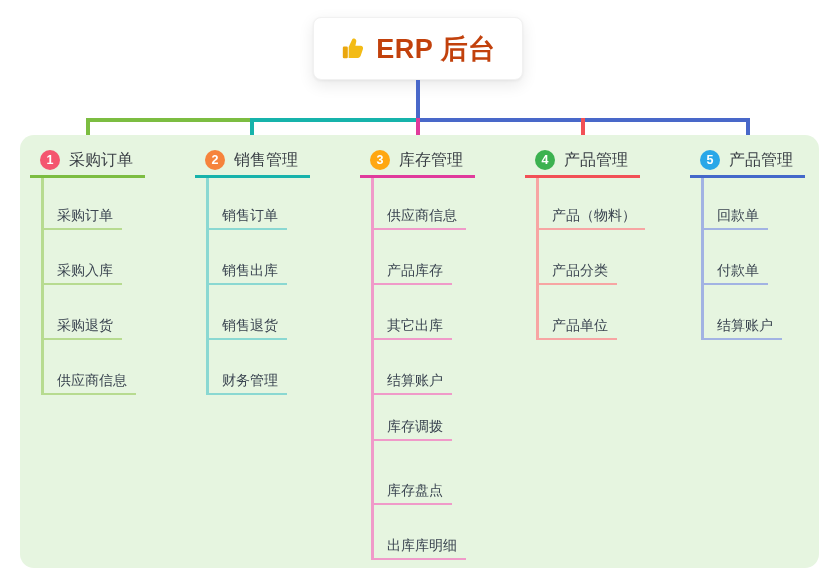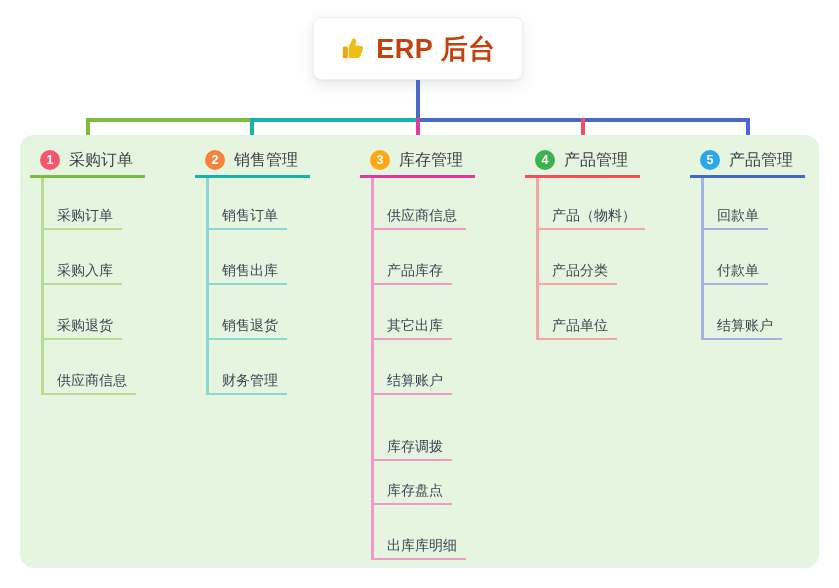--- a/index.html
+++ b/index.html
@@ -103,21 +103,21 @@
   <div class="col" style="left:360px">
     <div class="btitle t3">
       <span class="badge bg3">3</span>
       <span class="tl">库存管理</span>
     </div>
     <div class="vline l3" style="height:382px"></div>
     <div class="item u3" style="top:61px"><span>供应商信息</span></div>
     <div class="item u3" style="top:116px"><span>产品库存</span></div>
     <div class="item u3" style="top:171px"><span>其它出库</span></div>
     <div class="item u3" style="top:226px"><span>结算账户</span></div>
-    <div class="item u3" style="top:292px"><span>库存调拨</span></div>
+    <div class="item u3" style="top:272px"><span>库存调拨</span></div>
     <div class="item u3" style="top:336px"><span>库存盘点</span></div>
     <div class="item u3" style="top:391px"><span>出库库明细</span></div>
   </div>
 
   <div class="col" style="left:525px">
     <div class="btitle t4">
       <span class="badge bg4">4</span>
       <span class="tl">产品管理</span>
     </div>
     <div class="vline l4" style="height:162px"></div>

